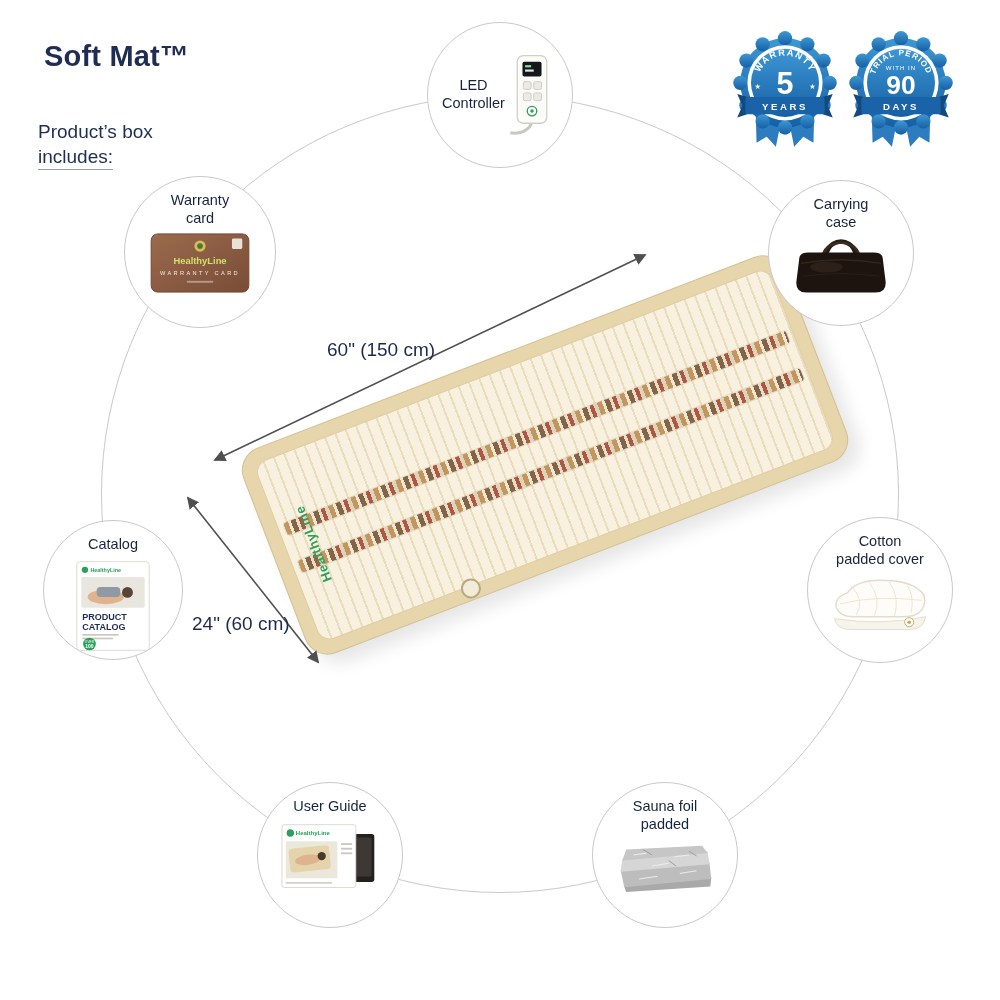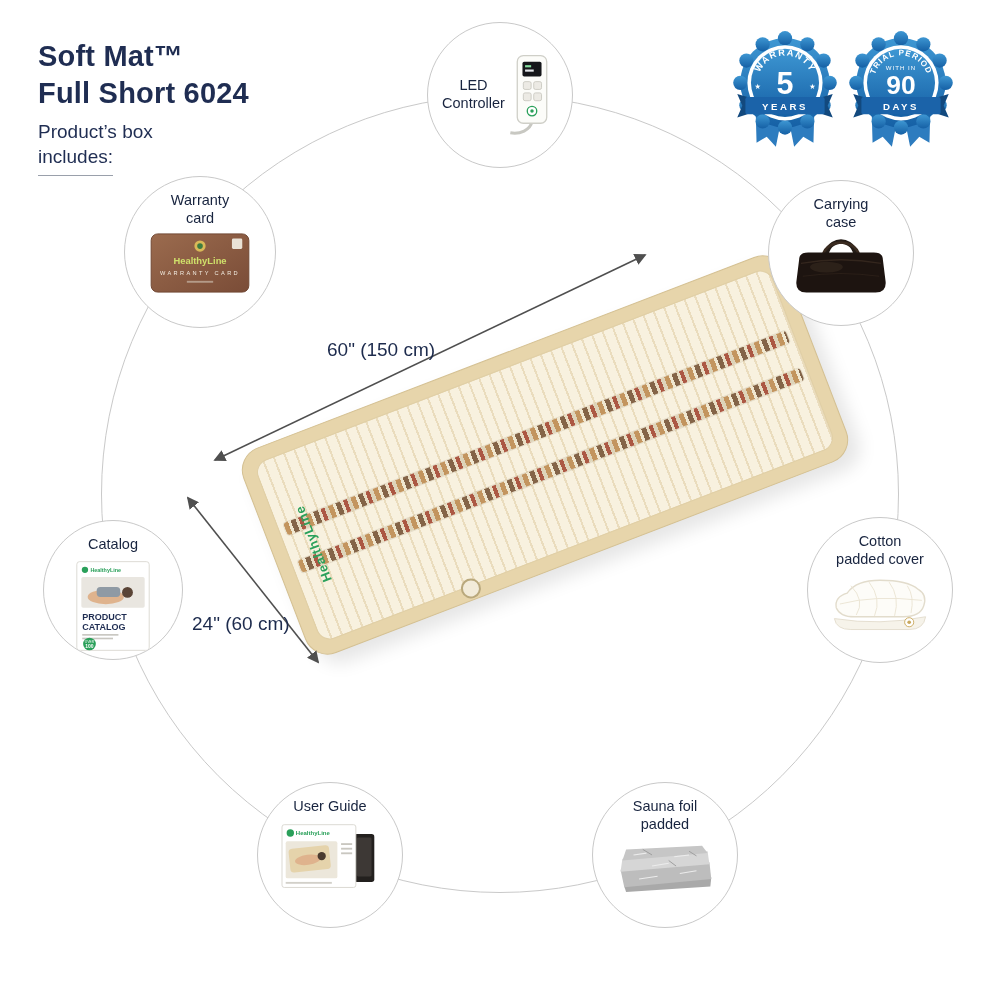--- a/index.html
+++ b/index.html
@@ -4,25 +4,25 @@
 <style>
   * { margin:0; padding:0; box-sizing:border-box; }
   html,body { width:1000px; height:1000px; }
   body {
     position:relative; background:#ffffff; overflow:hidden;
     font-family:"Liberation Sans", sans-serif; color:#1f2d52;
   }
   svg text { font-family:"Liberation Sans", sans-serif; }
 
   
-  .title { position:absolute; left:38px; top:38px; font-size:29px; font-weight:bold;
+  .title { position:absolute; left:44px; top:38px; font-size:29px; font-weight:bold;
            line-height:1.28; color:#1f2d52; letter-spacing:0.2px; z-index:6; }
   .subtitle { position:absolute; left:38px; top:120px; font-size:19px; line-height:1.3;
               color:#1f2d52; z-index:6; }
-  .subtitle .u-line { display:inline-block; border-bottom:1.5px solid #9aa0ab; padding-bottom:6px; }
+  .subtitle .u-line { display:inline-block; border-bottom:1.5px solid #9aa0ab; }
 
   
   .badges { position:absolute; left:729px; top:27px; display:flex; gap:4px; z-index:6; }
   .badge { width:112px; height:128px; display:block; }
 
   
   .big-circle { position:absolute; left:101px; top:95px; width:798px; height:798px;
                 border:1.5px solid #c9c9c9; border-radius:50%; z-index:0; }
 
   
@@ -64,21 +64,20 @@
   .node-catalog  { left:43px;  top:520px; width:140px; height:140px; }
   .node-cotton   { left:807px; top:517px; width:146px; height:146px; }
   .node-guide    { left:257px; top:782px; width:146px; height:146px; }
   .node-sauna    { left:592px; top:782px; width:146px; height:146px; }
 </style>
 </head>
 <body>
 
 <div class="title">
   <div>Soft Mat™</div>
-  <div>Full Short 6024</div>
 </div>
 <div class="subtitle">
   <div>Product’s box</div>
   <div><span class="u-line">includes:</span></div>
 </div>
 
 <div class="badges">
 
   <svg class="badge" viewBox="0 0 110 126">
     <defs>

